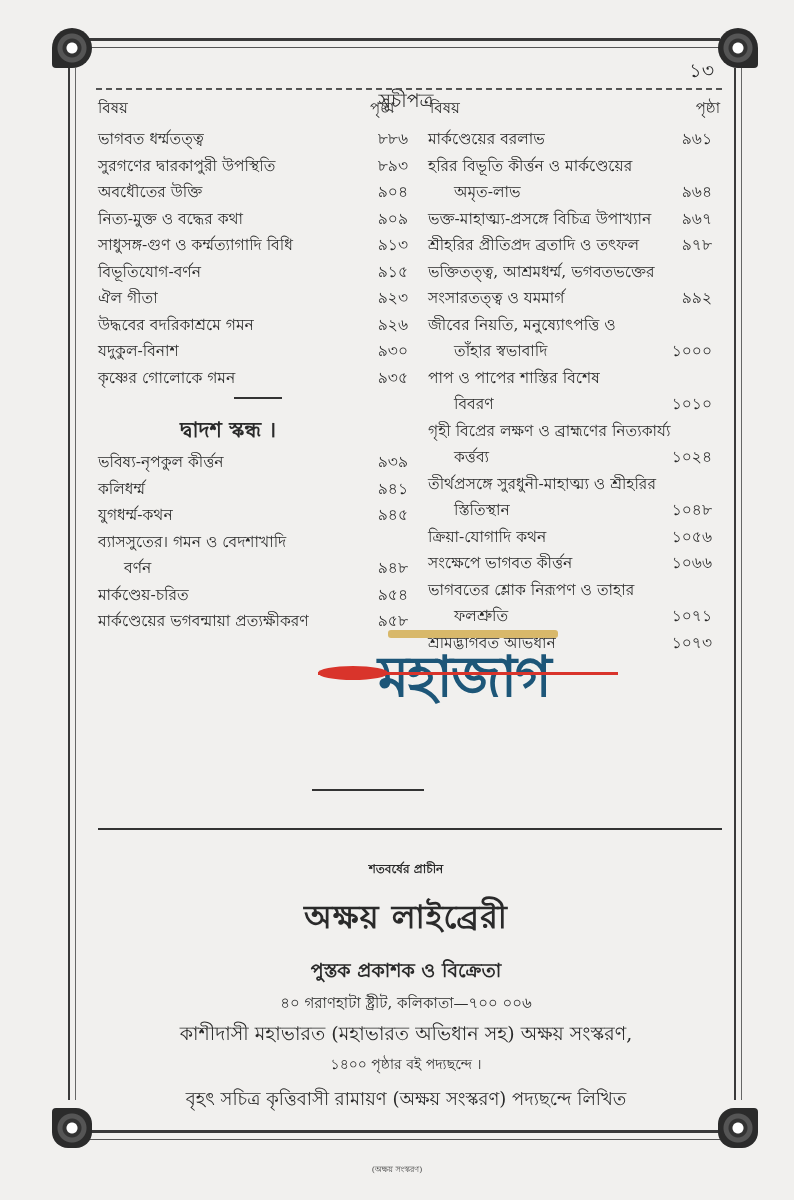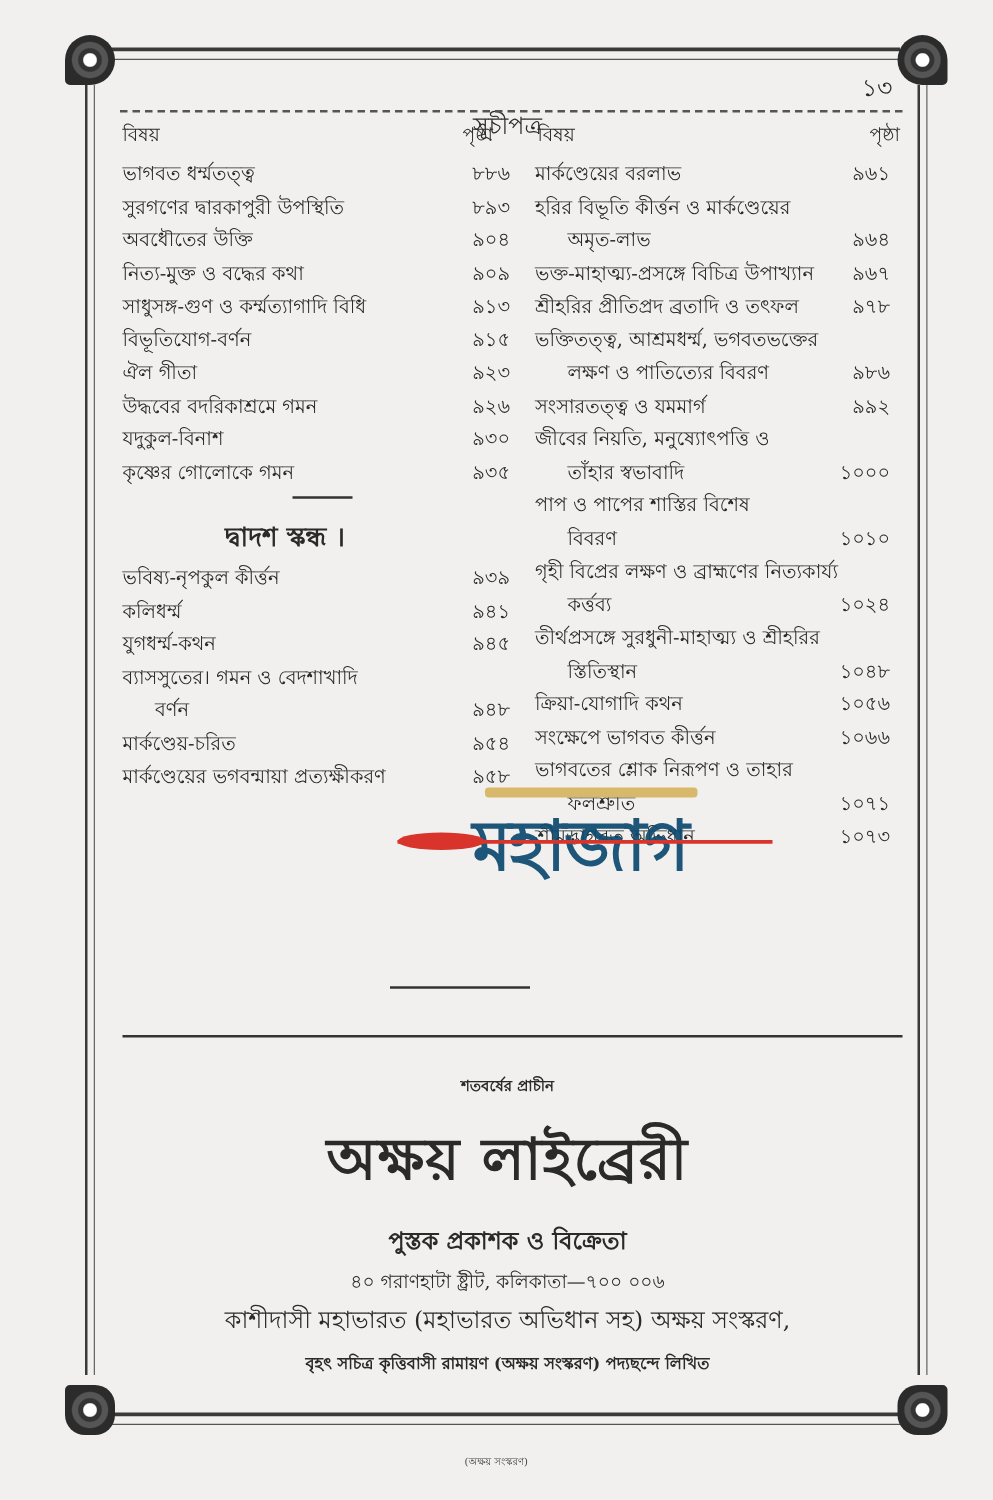--- a/index.html
+++ b/index.html
@@ -54,26 +54,26 @@
   .entry .t { position:absolute; left:0; }
   .entry .p { position:absolute; right:0;margin-left:48px; }
   .entry.indent .t { left:26px; }
   .short-rule { width:48px; margin:6px 0 0 136px; border-top:2px solid #333; height:12px; }
   .section-head { font-size:21px; font-weight:bold; text-align:left; padding-left:82px; height:38px; line-height:38px; }
   .end-rule { position:absolute; left:260px; top:751px; width:112px; border-top:2px solid #333; }
 
   .footer-rule { position:absolute; left:46px; right:28px; top:790px; border-top:2px solid #333; }
   .publisher { position:absolute; left:40px; right:30px; top:822px; text-align:center; }
   .pub-small { font-size:12px; font-weight:bold; }
-  .pub-name { font-size:46px; font-weight:bold; margin-top:12px; letter-spacing:1px; }
+  .pub-name { font-size:32px; font-weight:bold; margin-top:12px; letter-spacing:1px; }
   .pub-role { font-size:19px; font-weight:bold; margin-top:10px; }
   .pub-addr { font-size:15px; margin-top:3px; }
   .pub-line { font-size:19px; margin-top:3px; }
   .pub-line2 { font-size:14px; margin-top:2px; }
-  .pub-line3 { font-size:13px; margin-top:8px;font-weight:bold; }
+  .pub-line3 { font-size:18px; margin-top:8px; }
   .bottom-note { position:absolute; top:1163px; left:0; right:0; text-align:center; font-size:8px; color:#444; }
 
   .watermark {
     position:absolute; left:326px; top:588px; width:220px; height:86px; pointer-events:none;
   }
   .wm-text {
     position:absolute; left:0; top:8px; font-size:56px; font-weight:bold; color:#0c4a6e;
     font-family:"DejaVu Sans", sans-serif; letter-spacing:-2px; opacity:0.92;
   }
   .wm-feather { position:absolute; left:-60px; top:46px; width:300px; height:3px; background:#d9342b; }
@@ -202,24 +202,20 @@
           <span class="p">৯৬৭</span>
         </div>
         <div class="entry">
           <span class="t">শ্রীহরির প্রীতিপ্রদ ব্রতাদি ও তৎফল</span>
           <span class="p">৯৭৮</span>
         </div>
         <div class="entry">
           <span class="t">ভক্তিতত্ত্ব, আশ্রমধর্ম্ম, ভগবতভক্তের</span>
           <span class="p"></span>
         </div>
-        <div class="entry indent">
-          <span class="t">লক্ষণ ও পাতিত্যের বিবরণ</span>
-          <span class="p">৯৮৬</span>
-        </div>
         <div class="entry">
           <span class="t">সংসারতত্ত্ব ও যমমার্গ</span>
           <span class="p">৯৯২</span>
         </div>
         <div class="entry">
           <span class="t">জীবের নিয়তি, মনুষ্যোৎপত্তি ও</span>
           <span class="p"></span>
         </div>
         <div class="entry indent">
           <span class="t">তাঁহার স্বভাবাদি</span>
@@ -274,20 +270,21 @@
 
   <div class="end-rule"></div>
   <div class="footer-rule"></div>
 
   <div class="publisher">
     <div class="pub-small">শতবর্ষের প্রাচীন</div>
     <div class="pub-name">অক্ষয় লাইব্রেরী</div>
     <div class="pub-role">পুস্তক প্রকাশক ও বিক্রেতা</div>
     <div class="pub-addr">৪০ গরাণহাটা ষ্ট্রীট, কলিকাতা—৭০০ ০০৬</div>
     <div class="pub-line">কাশীদাসী মহাভারত (মহাভারত অভিধান সহ) অক্ষয় সংস্করণ,</div>
+    <div class="pub-line2">১৪০০ পৃষ্ঠার বই পদ্যছন্দে ।</div>
     <div class="pub-line3">বৃহৎ সচিত্র কৃত্তিবাসী রামায়ণ (অক্ষয় সংস্করণ) পদ্যছন্দে লিখিত</div>
   </div>
 
   <div class="watermark">
     <div class="wm-flute"></div>
     <div class="wm-text">মহাজাগ</div>
     <div class="wm-feather"></div>
     <div class="wm-feather-tip"></div>
   </div>
 </div>

